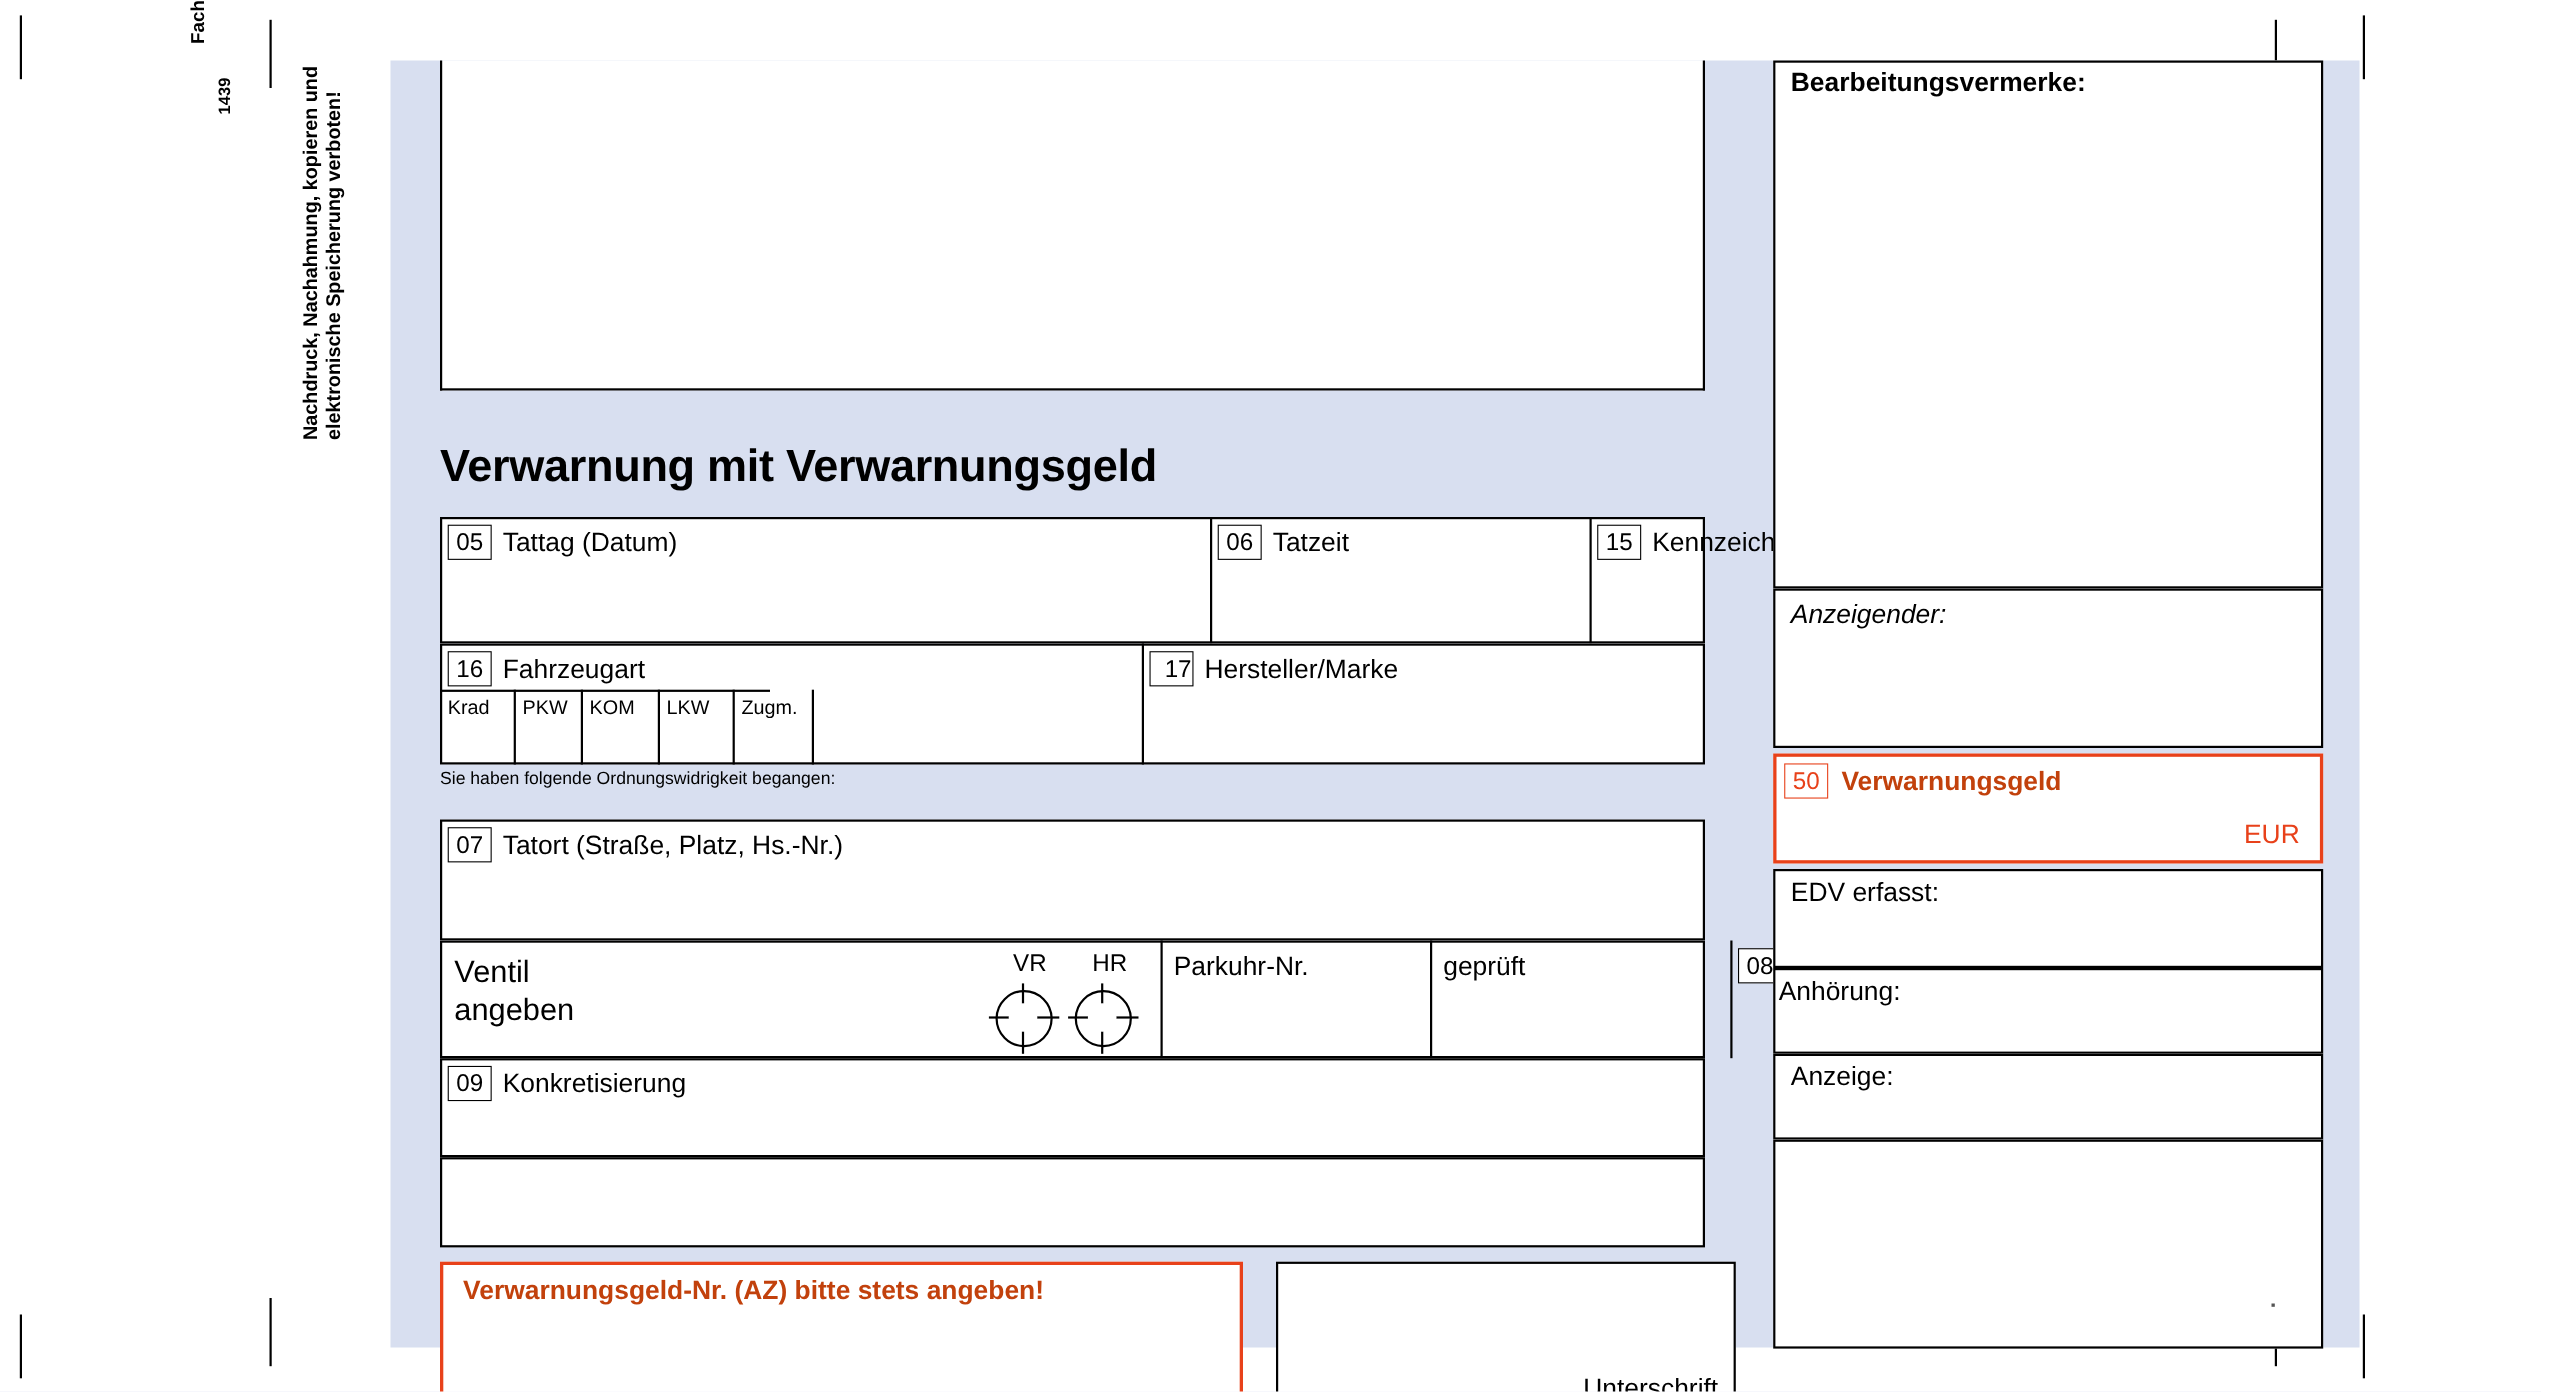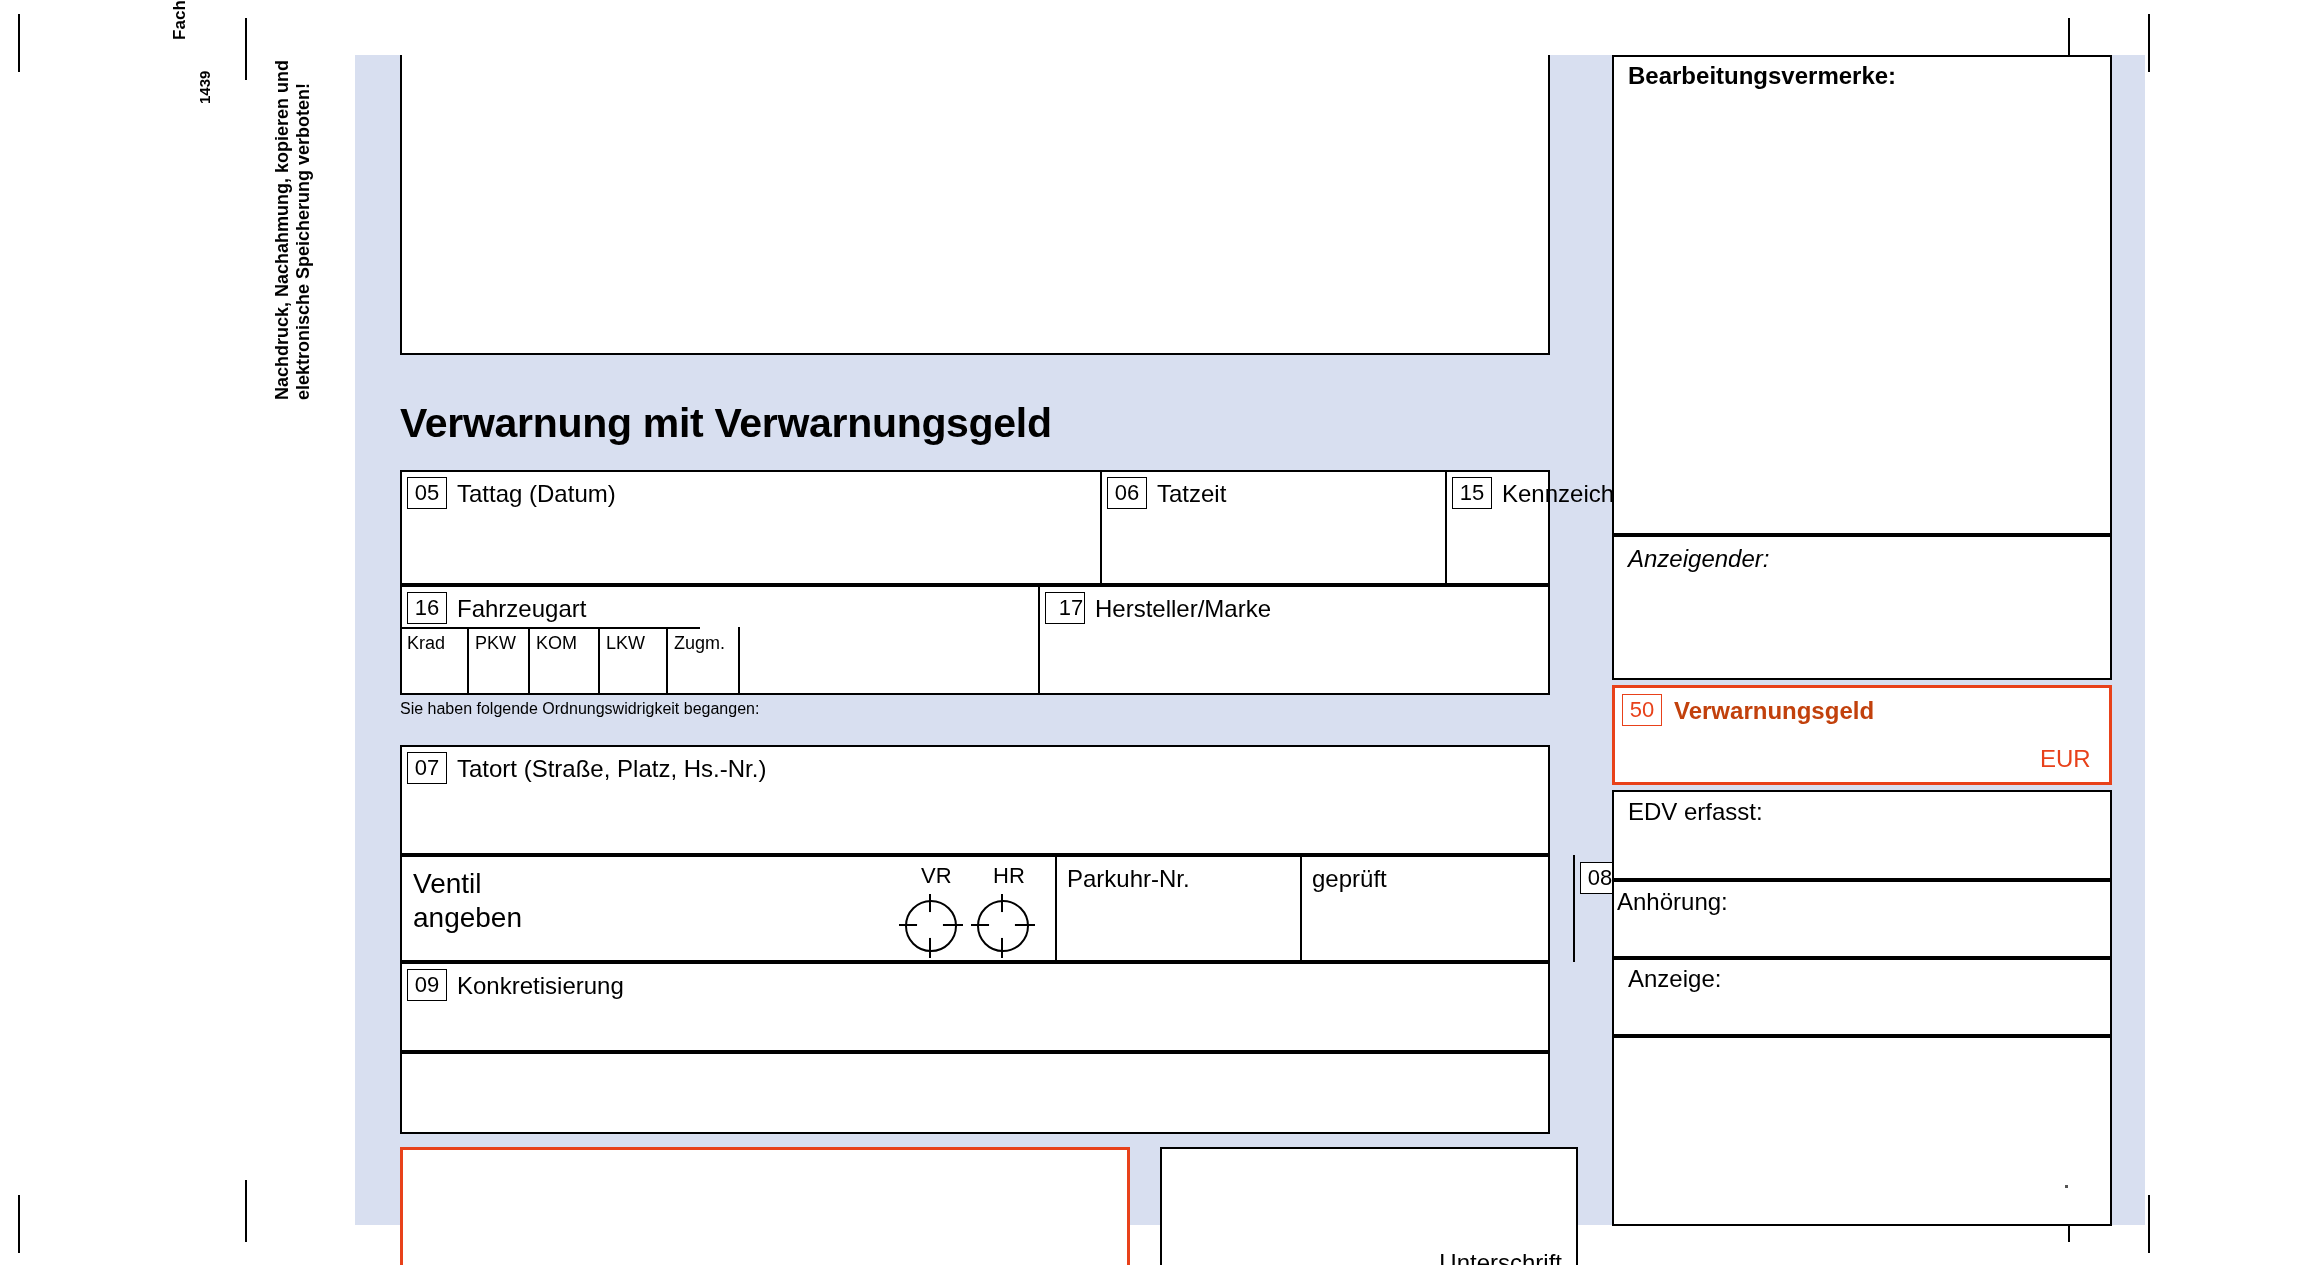--- a/index.html
+++ b/index.html
@@ -287,20 +287,21 @@
     <div class="fieldnum" style="left:1225px;top:807px;">08</div>
     <div class="lbl" style="left:1275px;top:810px;">Tatbestands-Nr.</div>
 
     <div class="box" style="left:45px;top:907px;width:1150px;height:90px;"></div>
     <div class="fieldnum" style="left:52px;top:914px;">09</div>
     <div class="lbl" style="left:102px;top:917px;">Konkretisierung</div>
 
     <div class="box" style="left:45px;top:997px;width:1150px;height:82px;"></div>
 
     <div class="redbox" style="left:45px;top:1092px;width:730px;height:140px;"></div>
+    <div class="redtext" style="left:66px;top:1105px;">Verwarnungsgeld-Nr. (AZ) bitte stets angeben!</div>
 
     <div class="box" style="left:805px;top:1092px;width:418px;height:140px;">
       <span class="sig-label">Unterschrift</span>
     </div>
 
   </div>
 
   <div class="box" style="left:1612px;top:55px;width:500px;height:480px;"></div>
   <div class="lbl" style="left:1628px;top:62px;font-weight:bold;">Bearbeitungsvermerke:</div>
 

